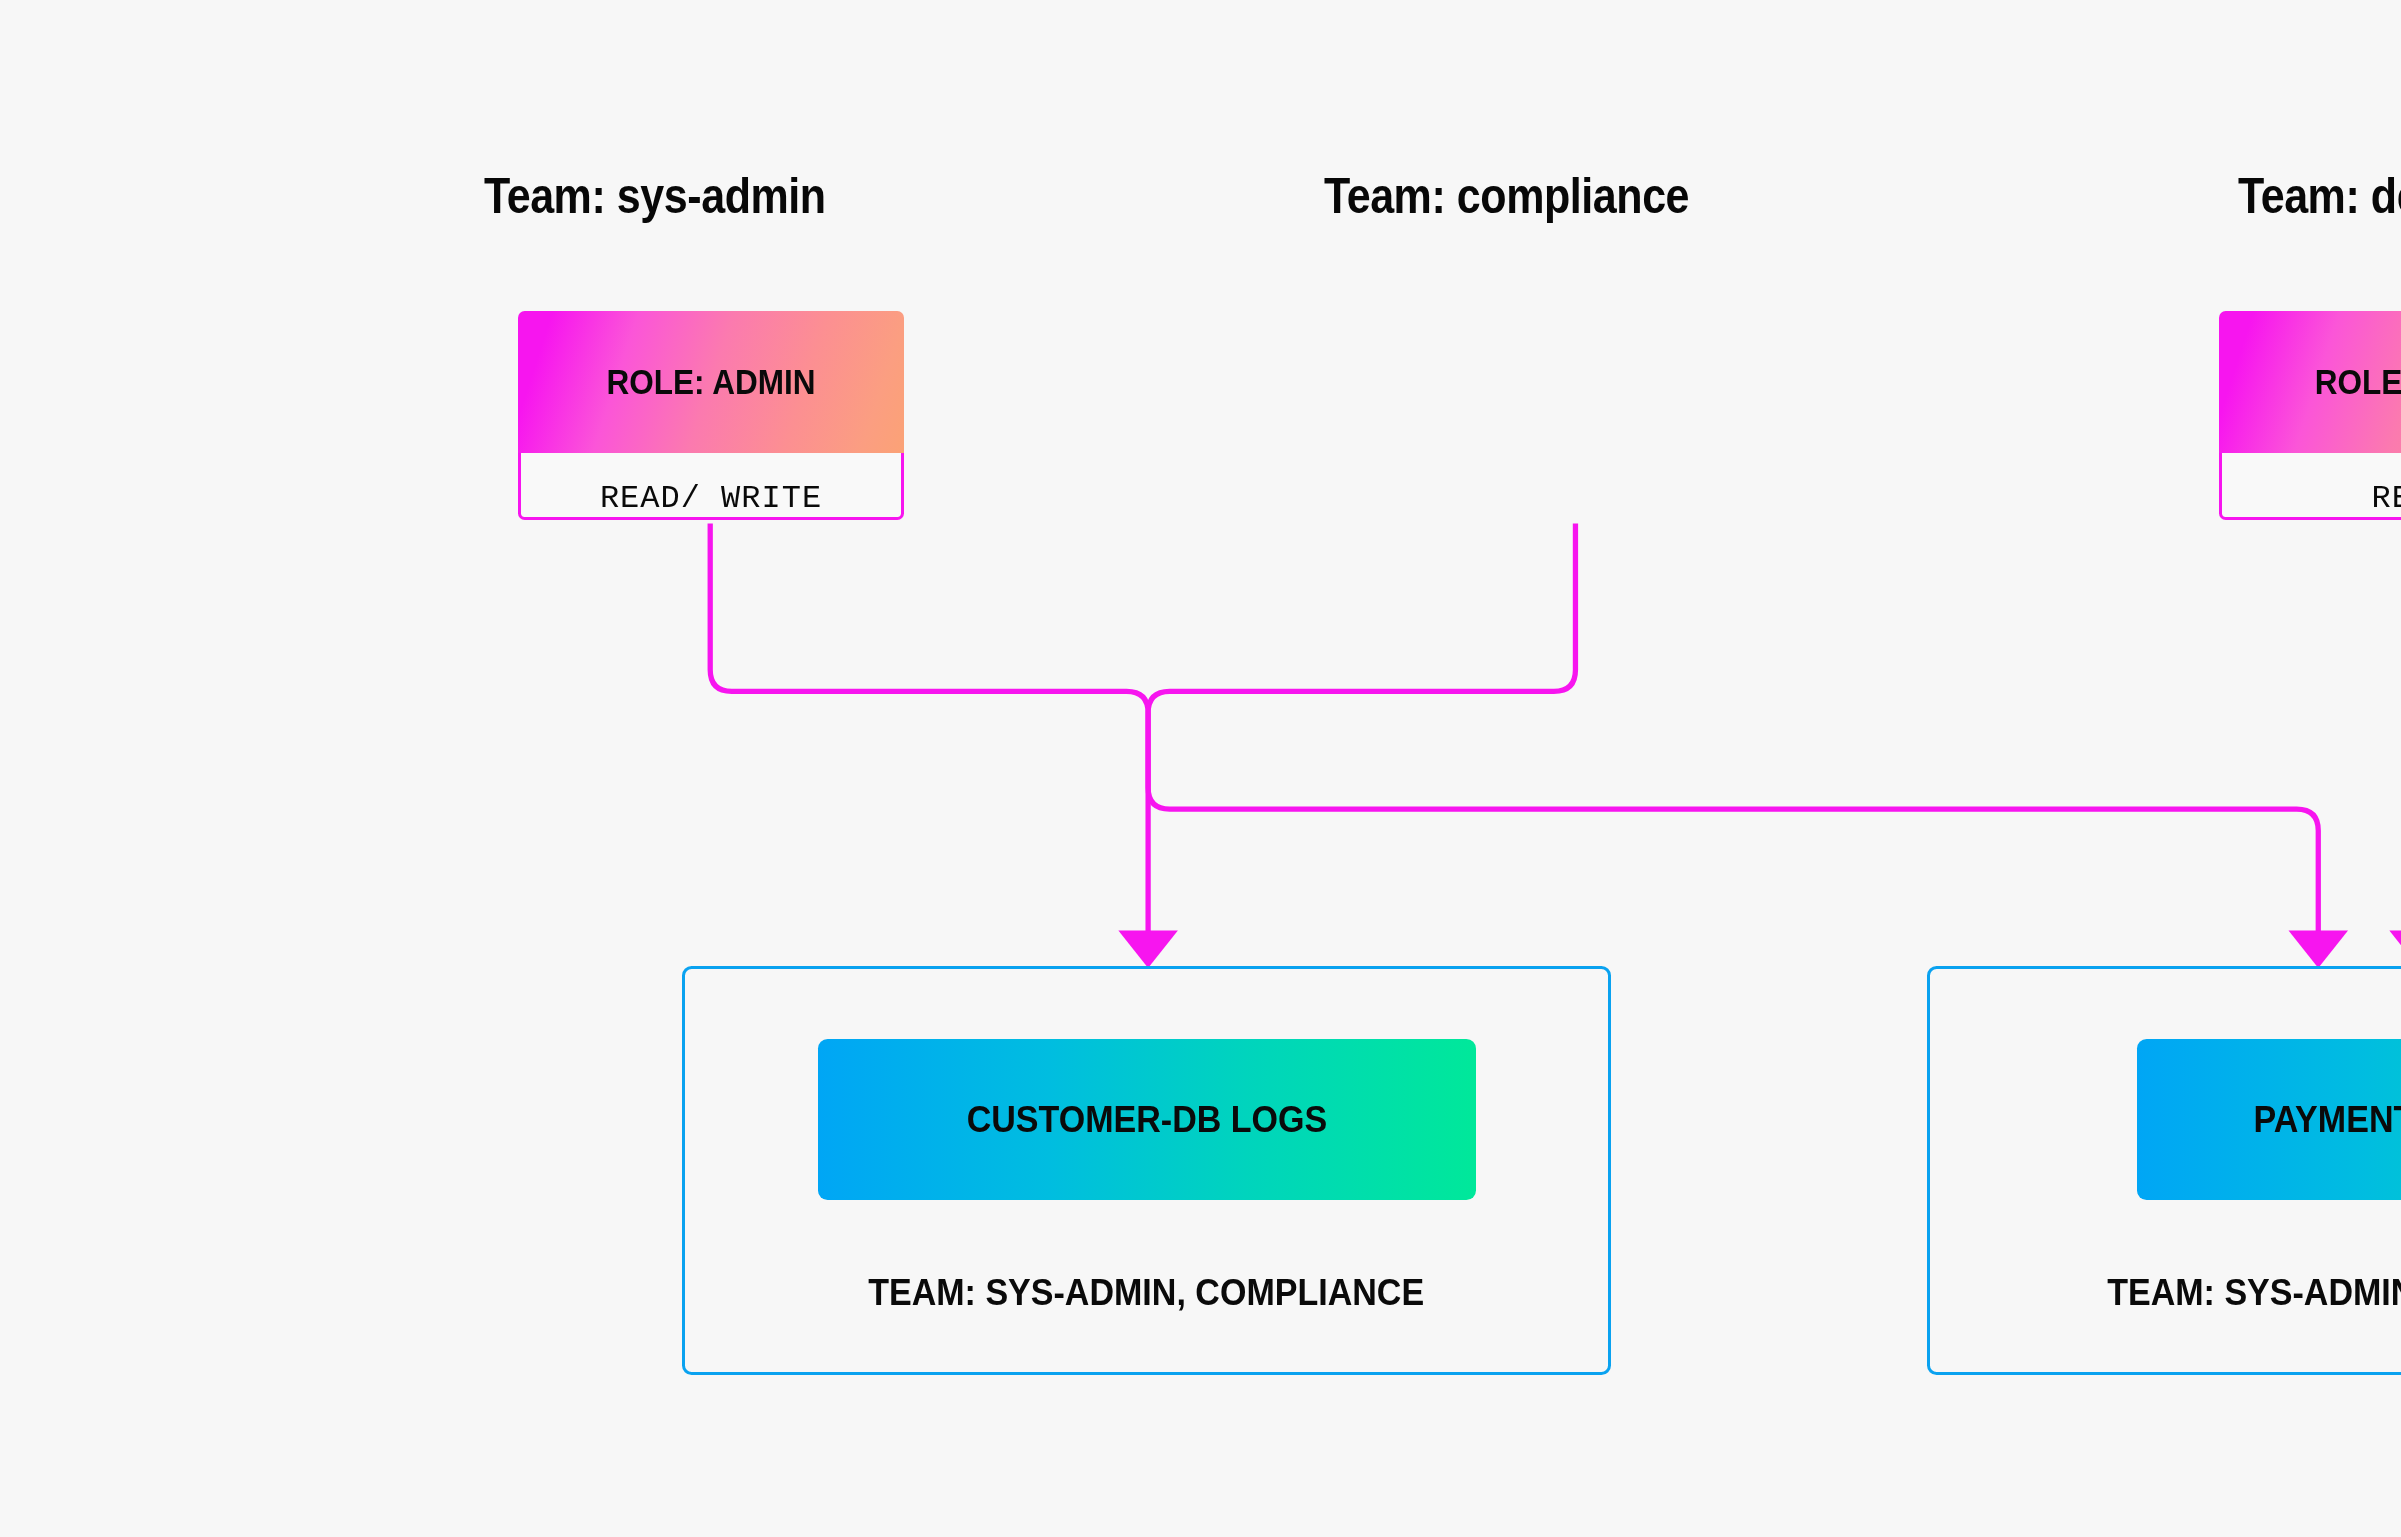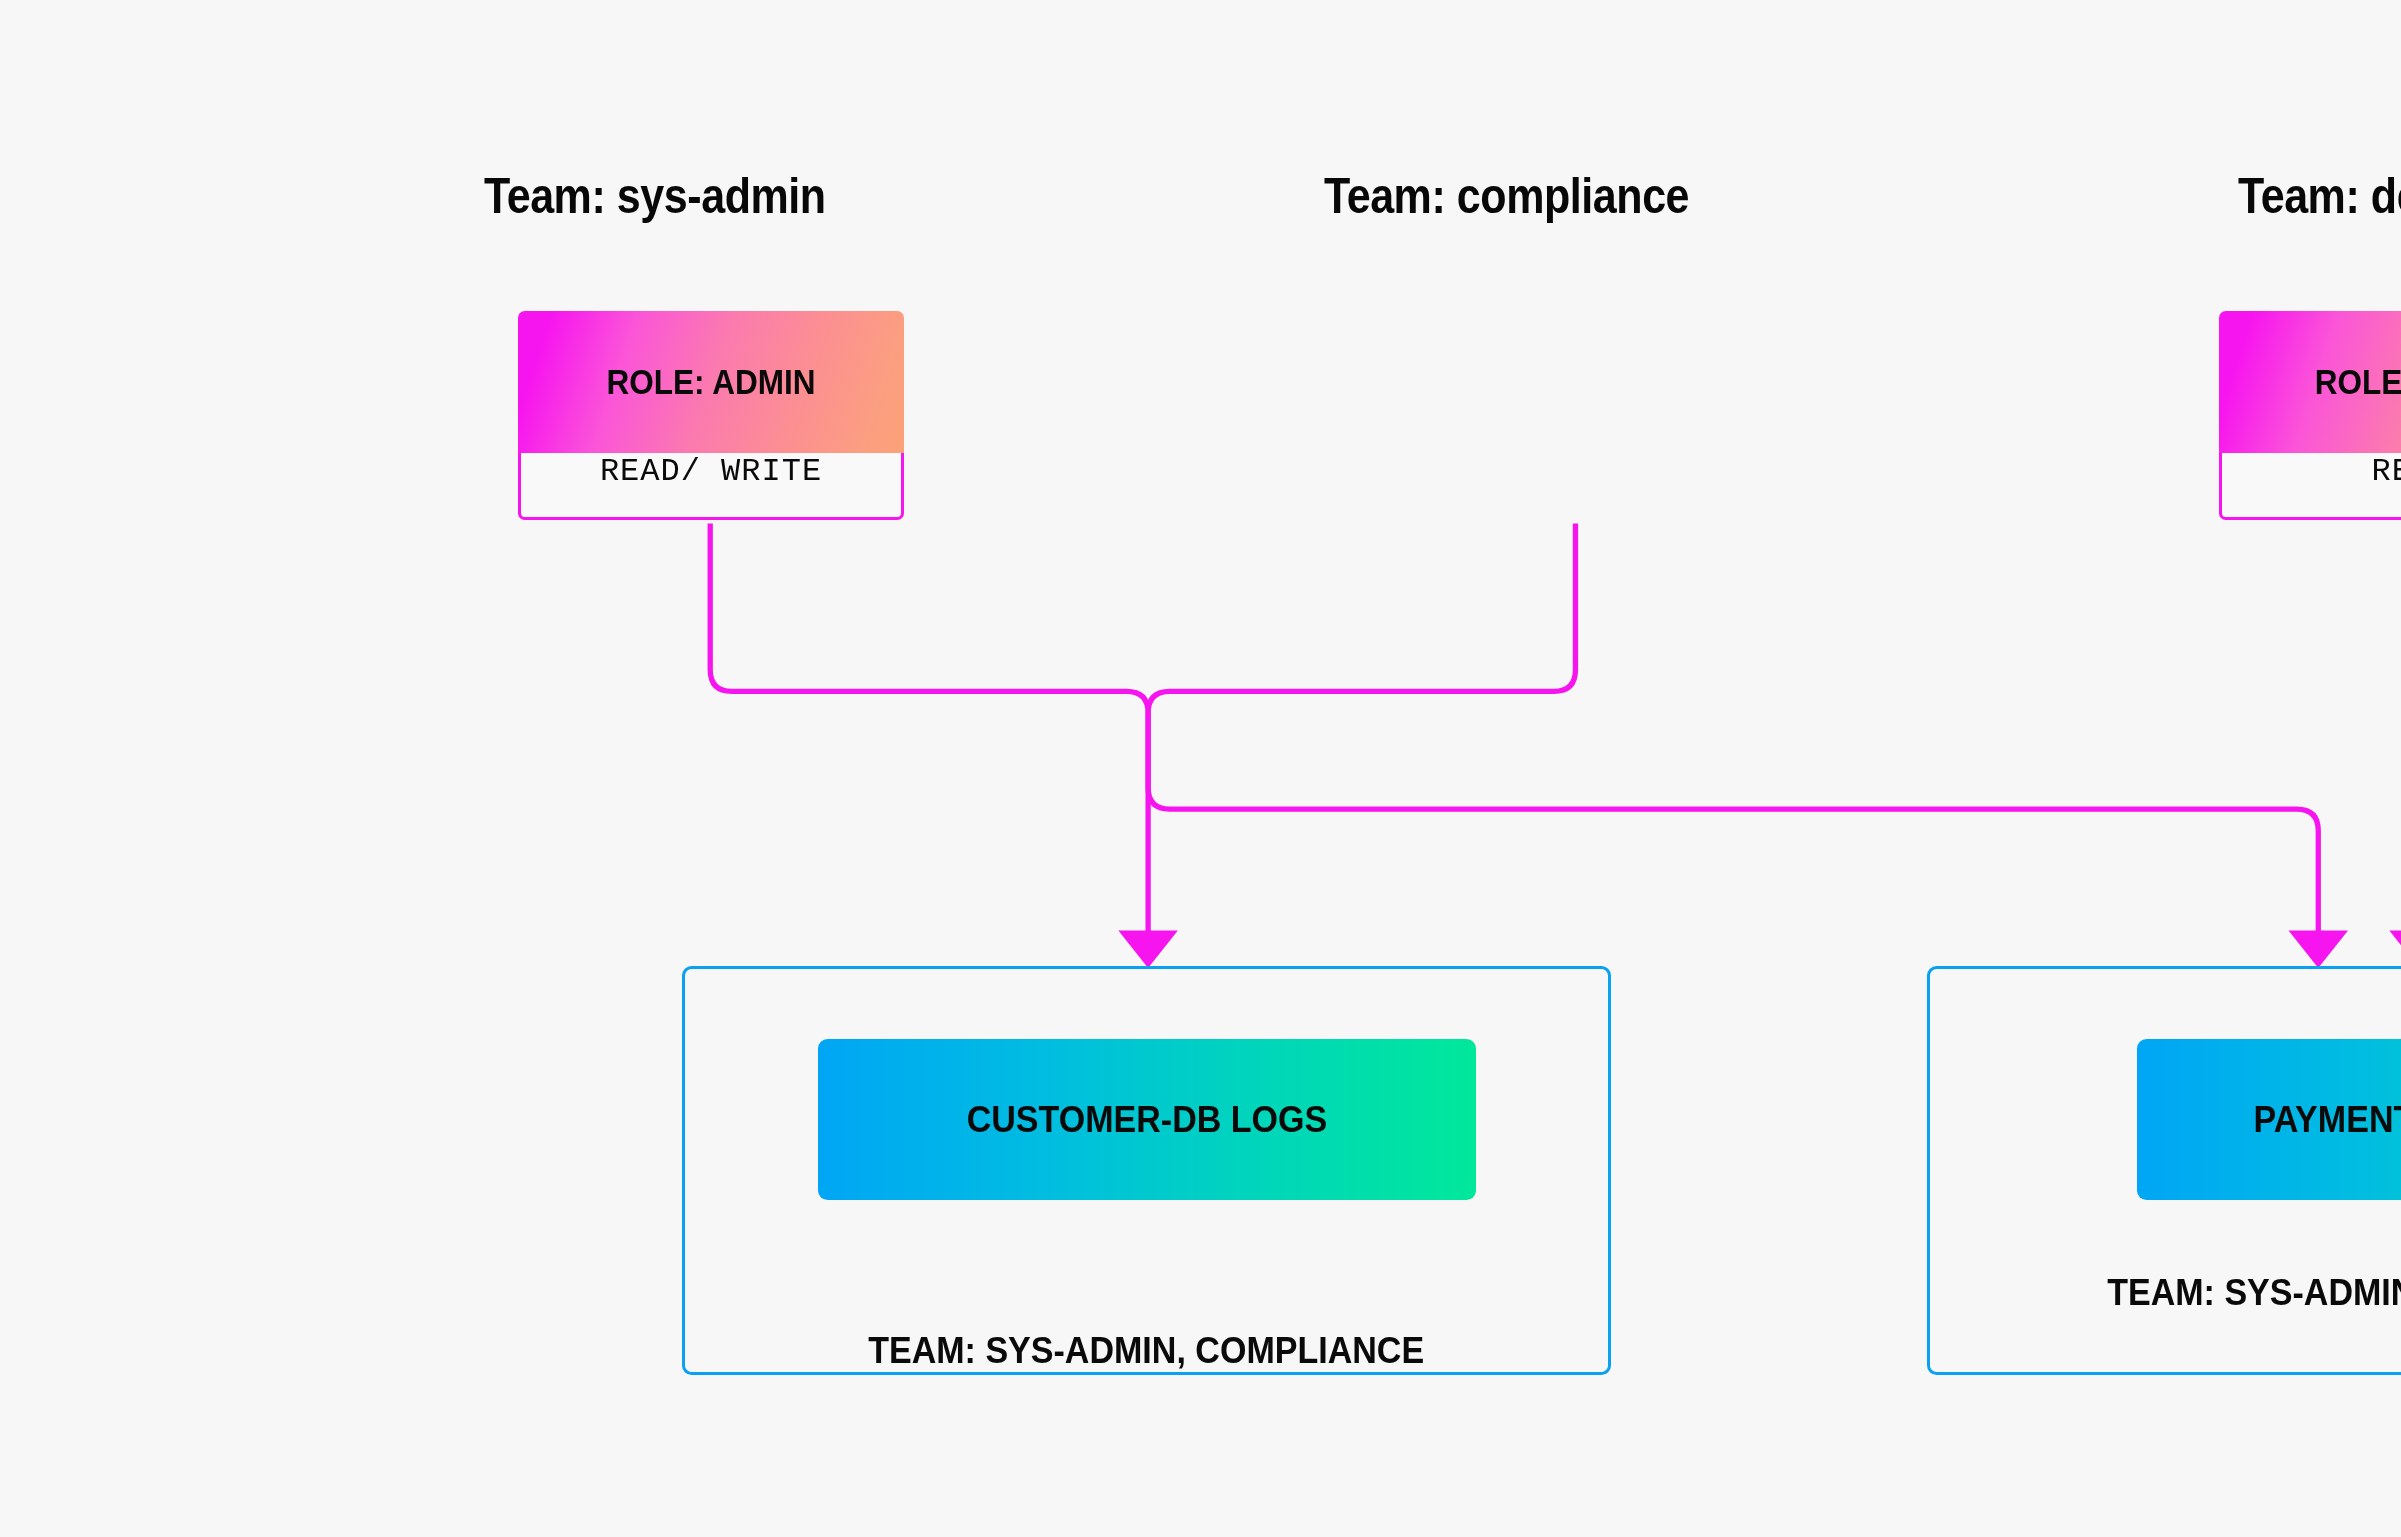--- a/index.html
+++ b/index.html
@@ -57,21 +57,21 @@
   }
   .role-body {
     height: 67px;
     background: #f9f9f9;
     border-left: 3.4px solid #f715ef;
     border-right: 3.4px solid #f715ef;
     border-bottom: 3.4px solid #f715ef;
     border-radius: 0 0 6.7px 6.7px;
     box-sizing: border-box;
     display: flex;
-    align-items: flex-start;
+    align-items: flex-end;
     justify-content: center;
   }
   .role-body-label {
     font-family: "Liberation Mono", "DejaVu Sans Mono", monospace;
     font-size: 32px;
     letter-spacing: 1px;
     color: #0a0a0a;
     white-space: pre;
   }
 
@@ -184,21 +184,21 @@
 
   <div class="role-card" style="left:2219px; top:311px;">
     <div class="role-head">
       <span class="role-head-label">ROLE: CI-CD</span>
     </div>
     <div class="role-body">
       <span class="role-body-label">READ</span>
     </div>
   </div>
 
-  <div class="resource-box" style="left:682px; top:966px; width:929px; height:409px;justify-content:space-between;">
+  <div class="resource-box" style="left:682px; top:966px; width:929px; height:409px;">
     <div class="resource-chip" style="width:658px; height:161px; margin-top:70px;">
       <span class="resource-chip-label">CUSTOMER-DB LOGS</span>
     </div>
     <div class="resource-teams" style="margin-top:72px;">TEAM: SYS-ADMIN, COMPLIANCE</div>
   </div>
 
   <div class="resource-box" style="left:1927px; top:966px; width:1077px; height:409px;">
     <div class="resource-chip" style="width:658px; height:161px; margin-top:70px;">
       <span class="resource-chip-label">PAYMENT-SERVICE LOGS</span>
     </div>

